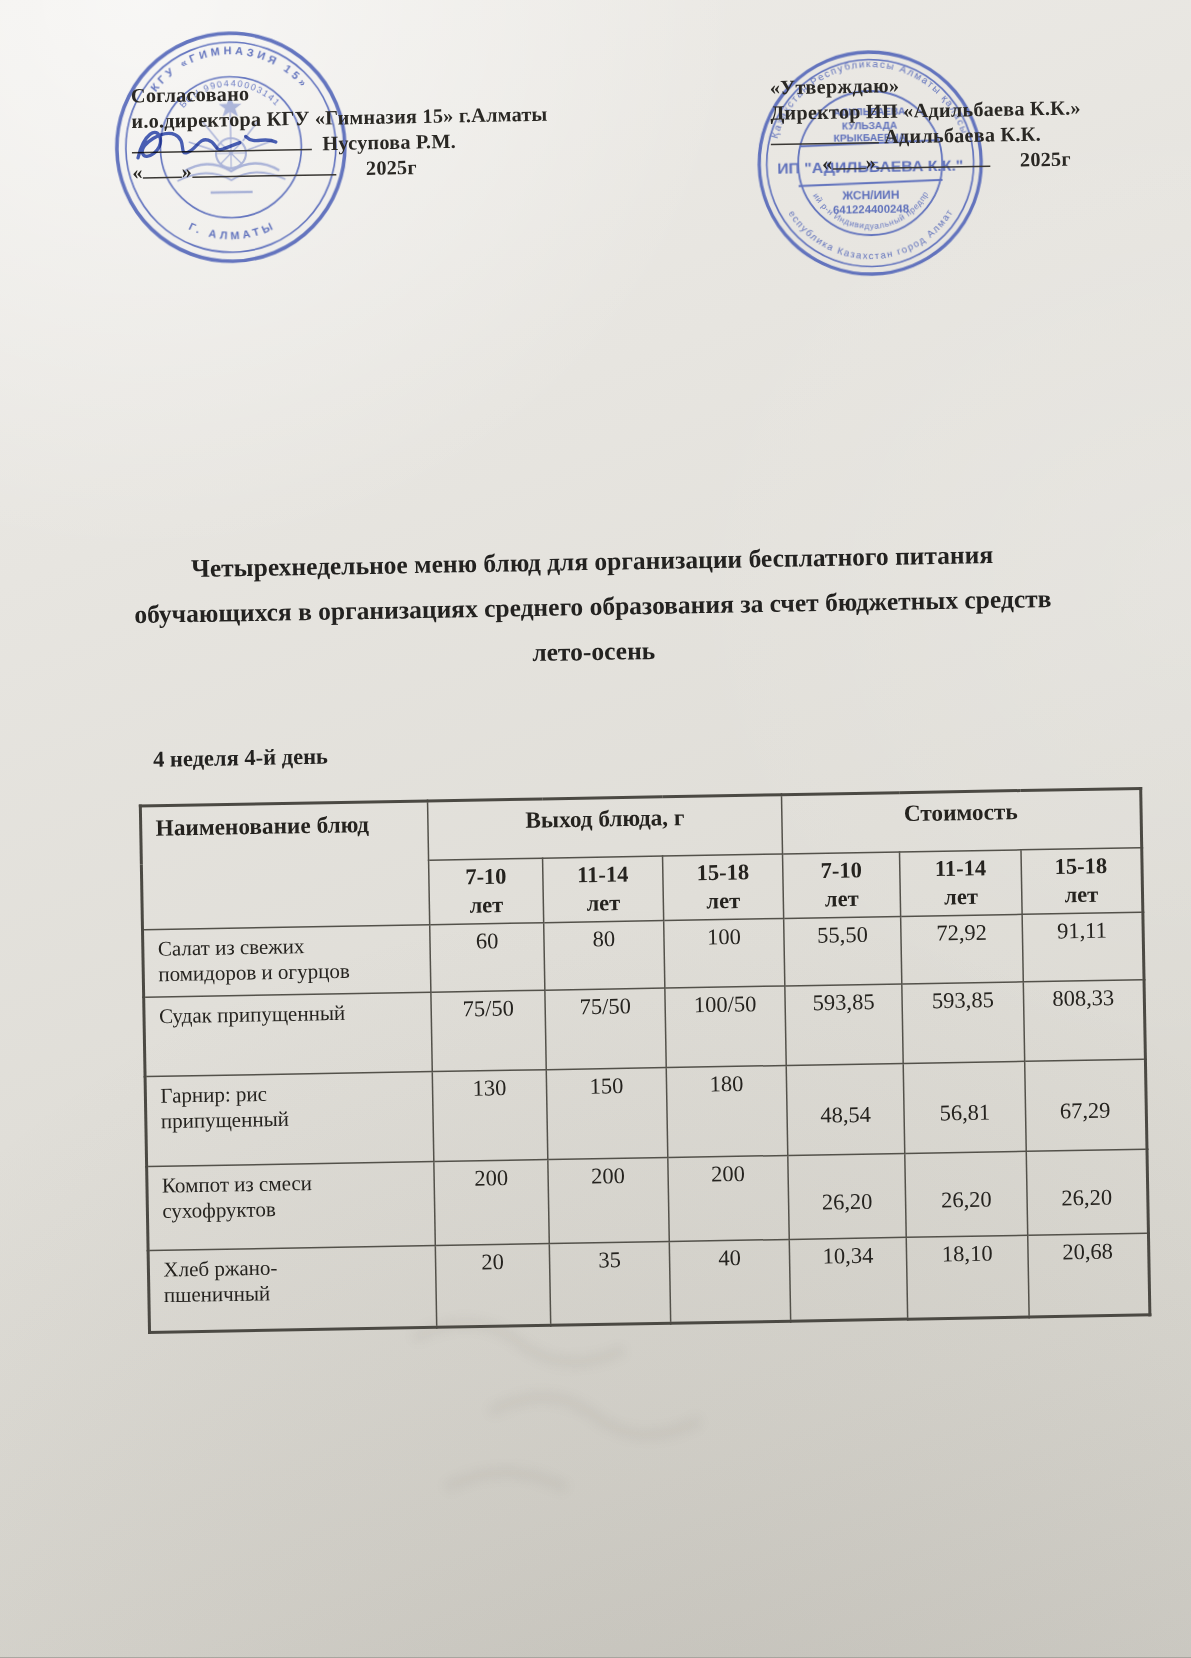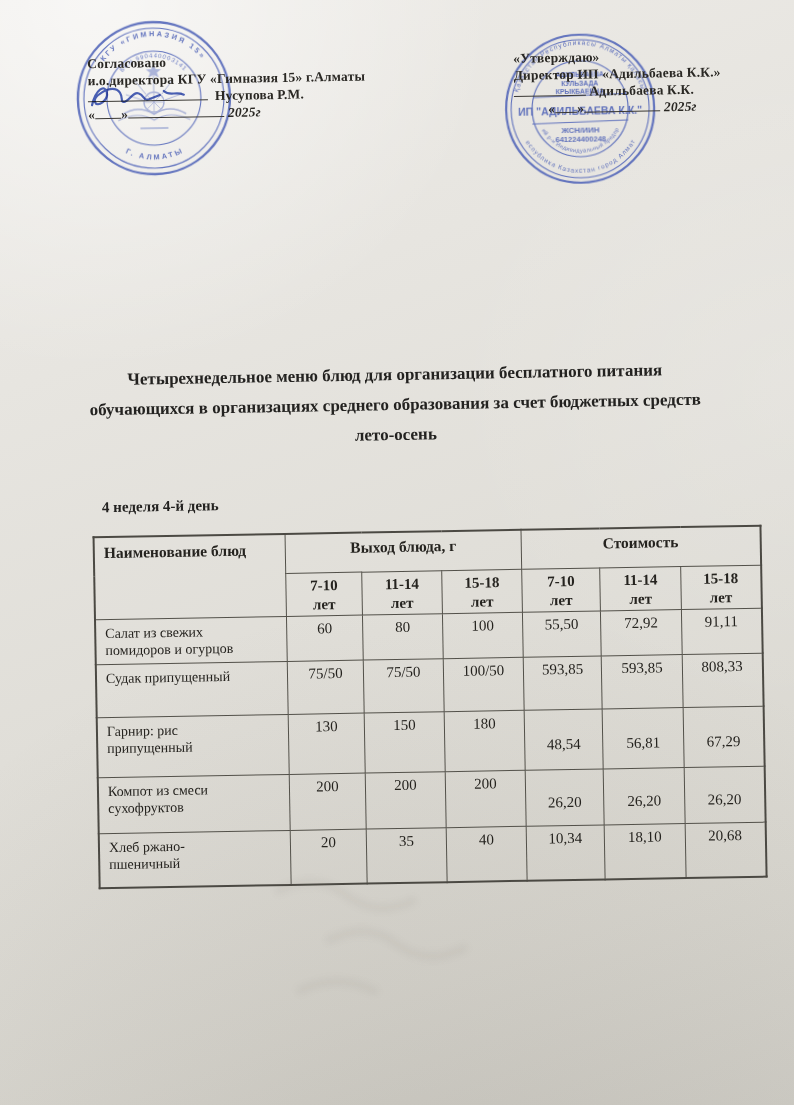--- a/index.html
+++ b/index.html
@@ -16,21 +16,21 @@
       radial-gradient(90% 60% at 100% 35%, rgba(255,255,255,.14) 0%, rgba(255,255,255,0) 50%),
       linear-gradient(160deg,#eeece8 0%,#e7e5e0 28%,#e0ded8 55%,#d9d7d0 82%,#d2d0c9 100%);
   }
   .content { position:absolute; inset:0; transform:rotate(-1deg); transform-origin:397px 560px; }
 
   
   .approval { position:absolute; font-weight:bold; font-size:13.5px; line-height:17px; letter-spacing:.15px; color:#2a2824; }
   .appr-left  { left:96px;  top:50px; width:330px; }
   .appr-right { left:522px; top:52px; width:240px; }
   .u { display:inline-block; border-bottom:1.4px solid #3a3834; height:12px; vertical-align:baseline; }
-  .dateline .year { padding-left:4px;font-style:italic; }
+  .dateline .year { padding-left:20px; }
 
   
   .stamp { position:absolute; mix-blend-mode:multiply; opacity:.88; filter:blur(.3px); }
   .stamp text, .stamp textPath { font-family:"Liberation Sans","DejaVu Sans",sans-serif; }
 
   .signature { position:absolute; left:92px; top:72px; mix-blend-mode:multiply; }
   .ghosts { position:absolute; left:230px; top:860px; filter:blur(3.5px); opacity:.55; }
 
   
   .doc-title {

